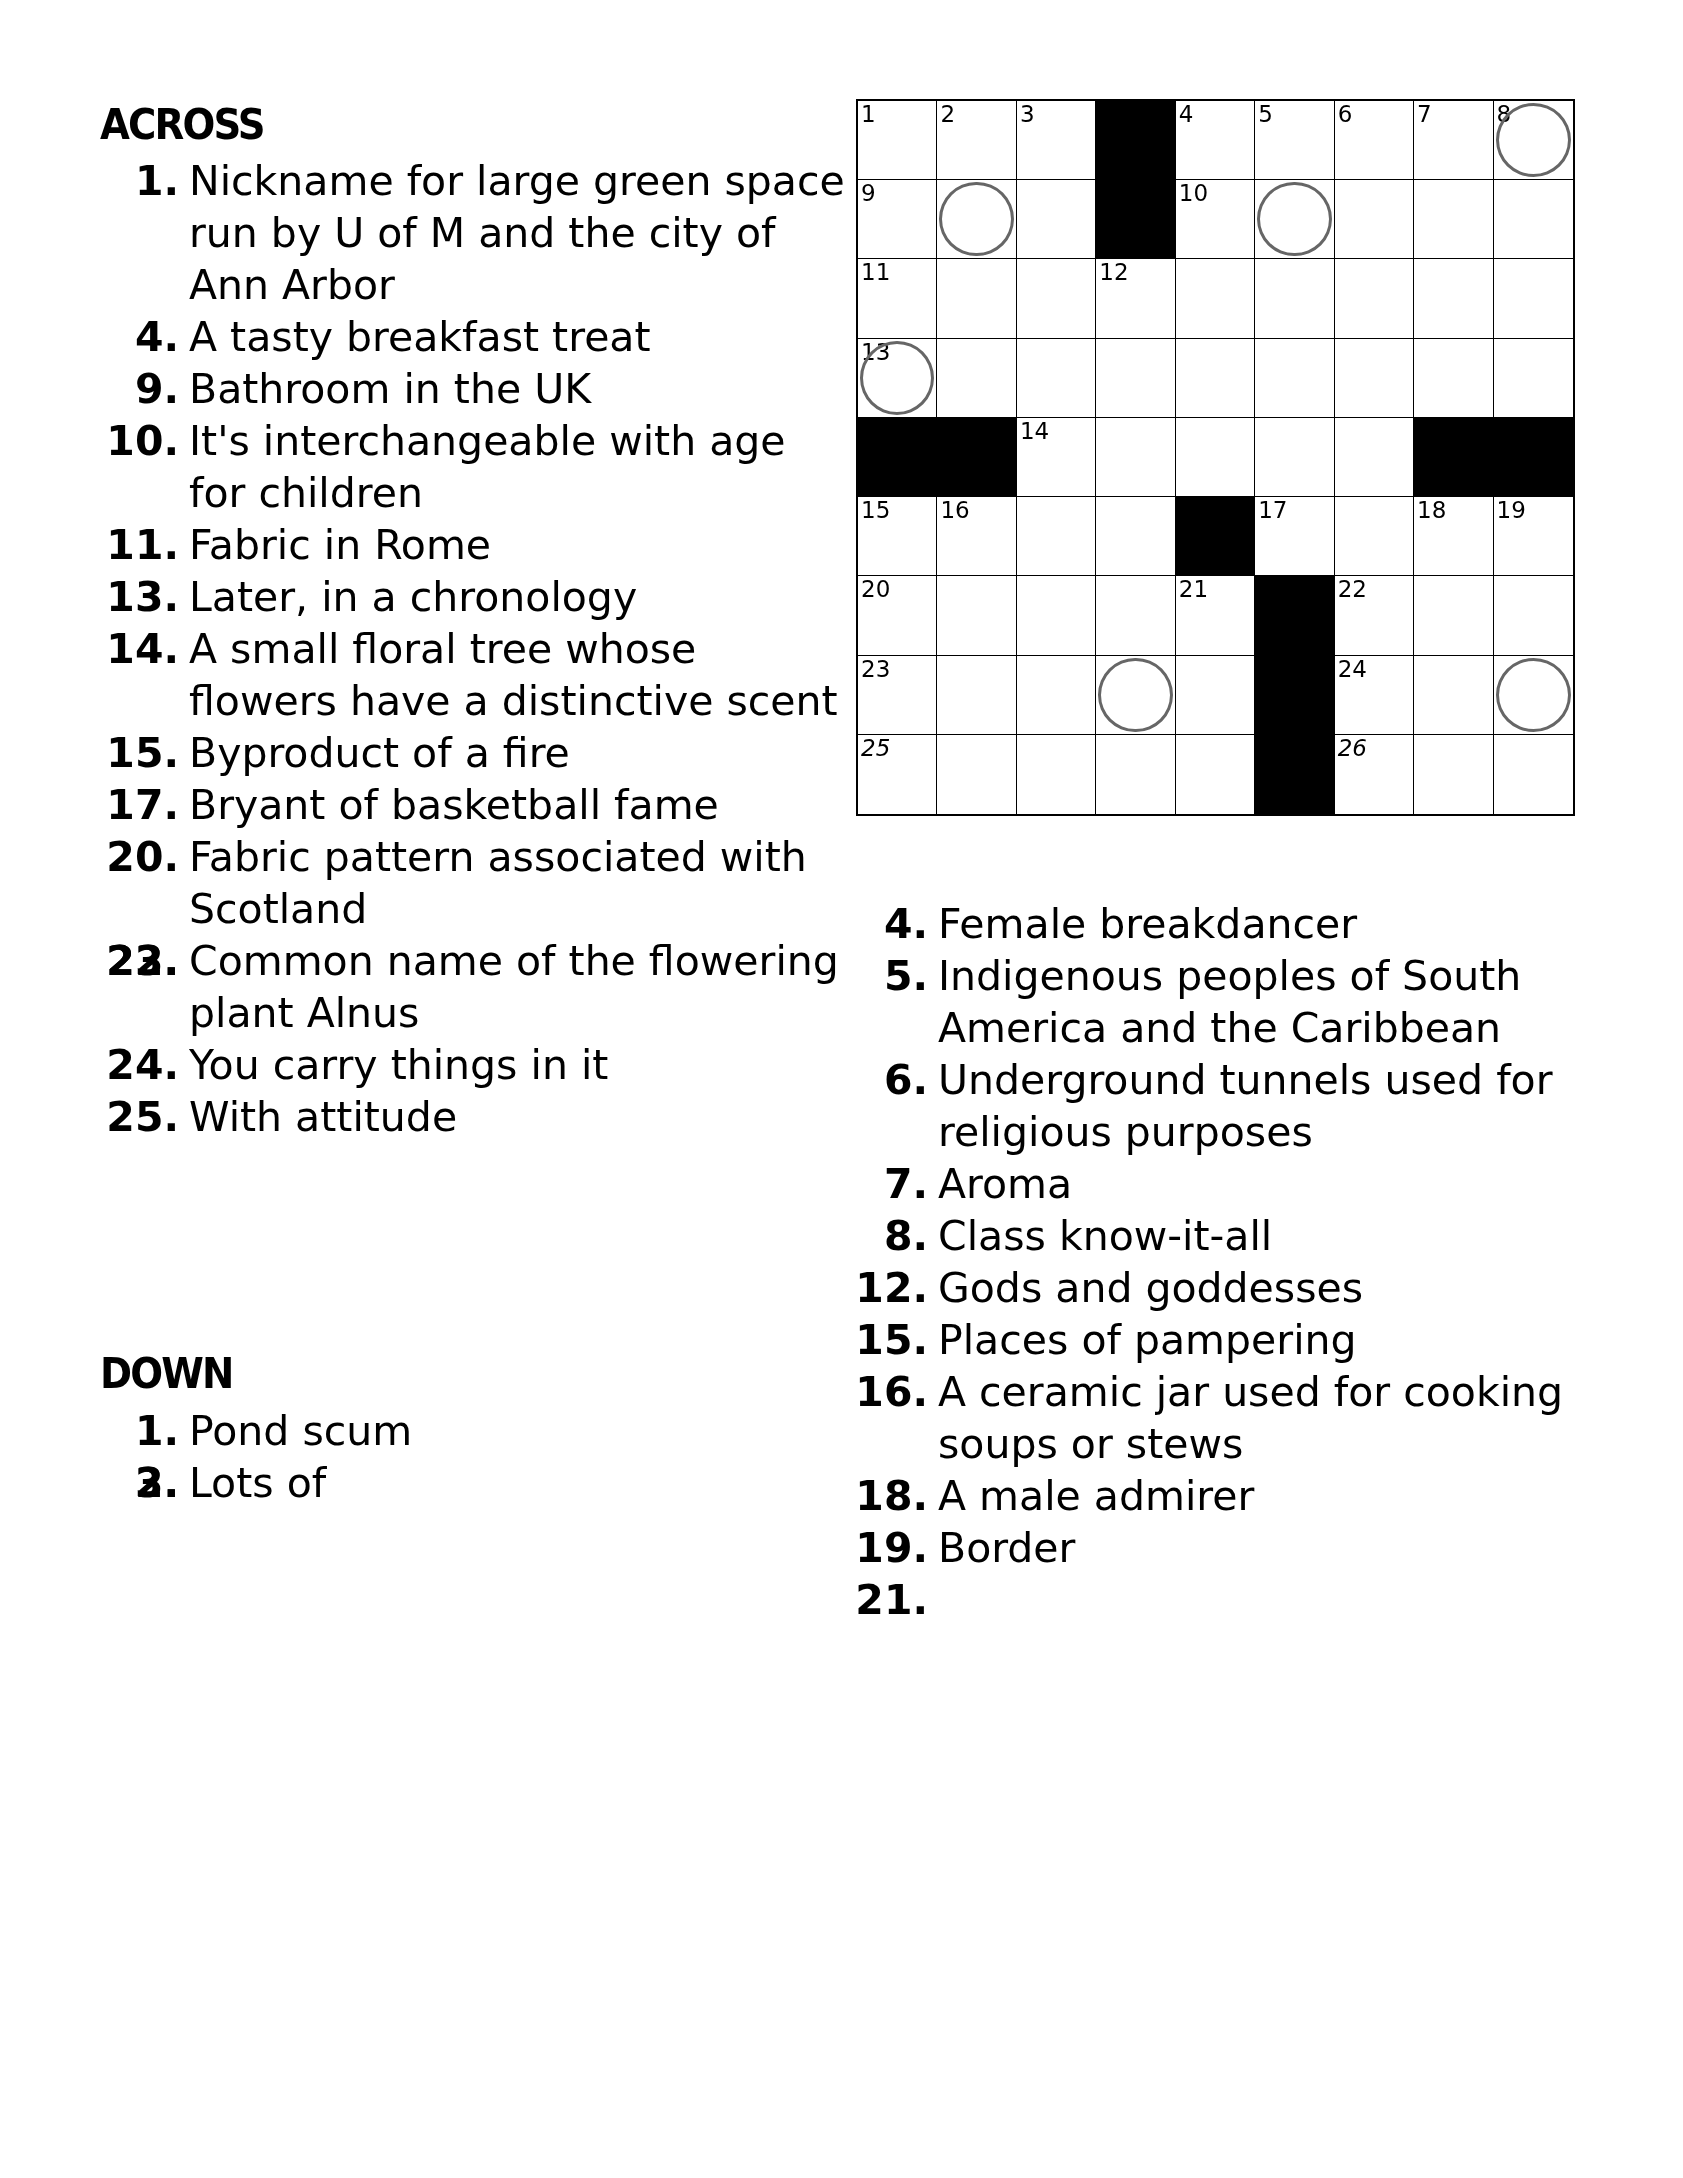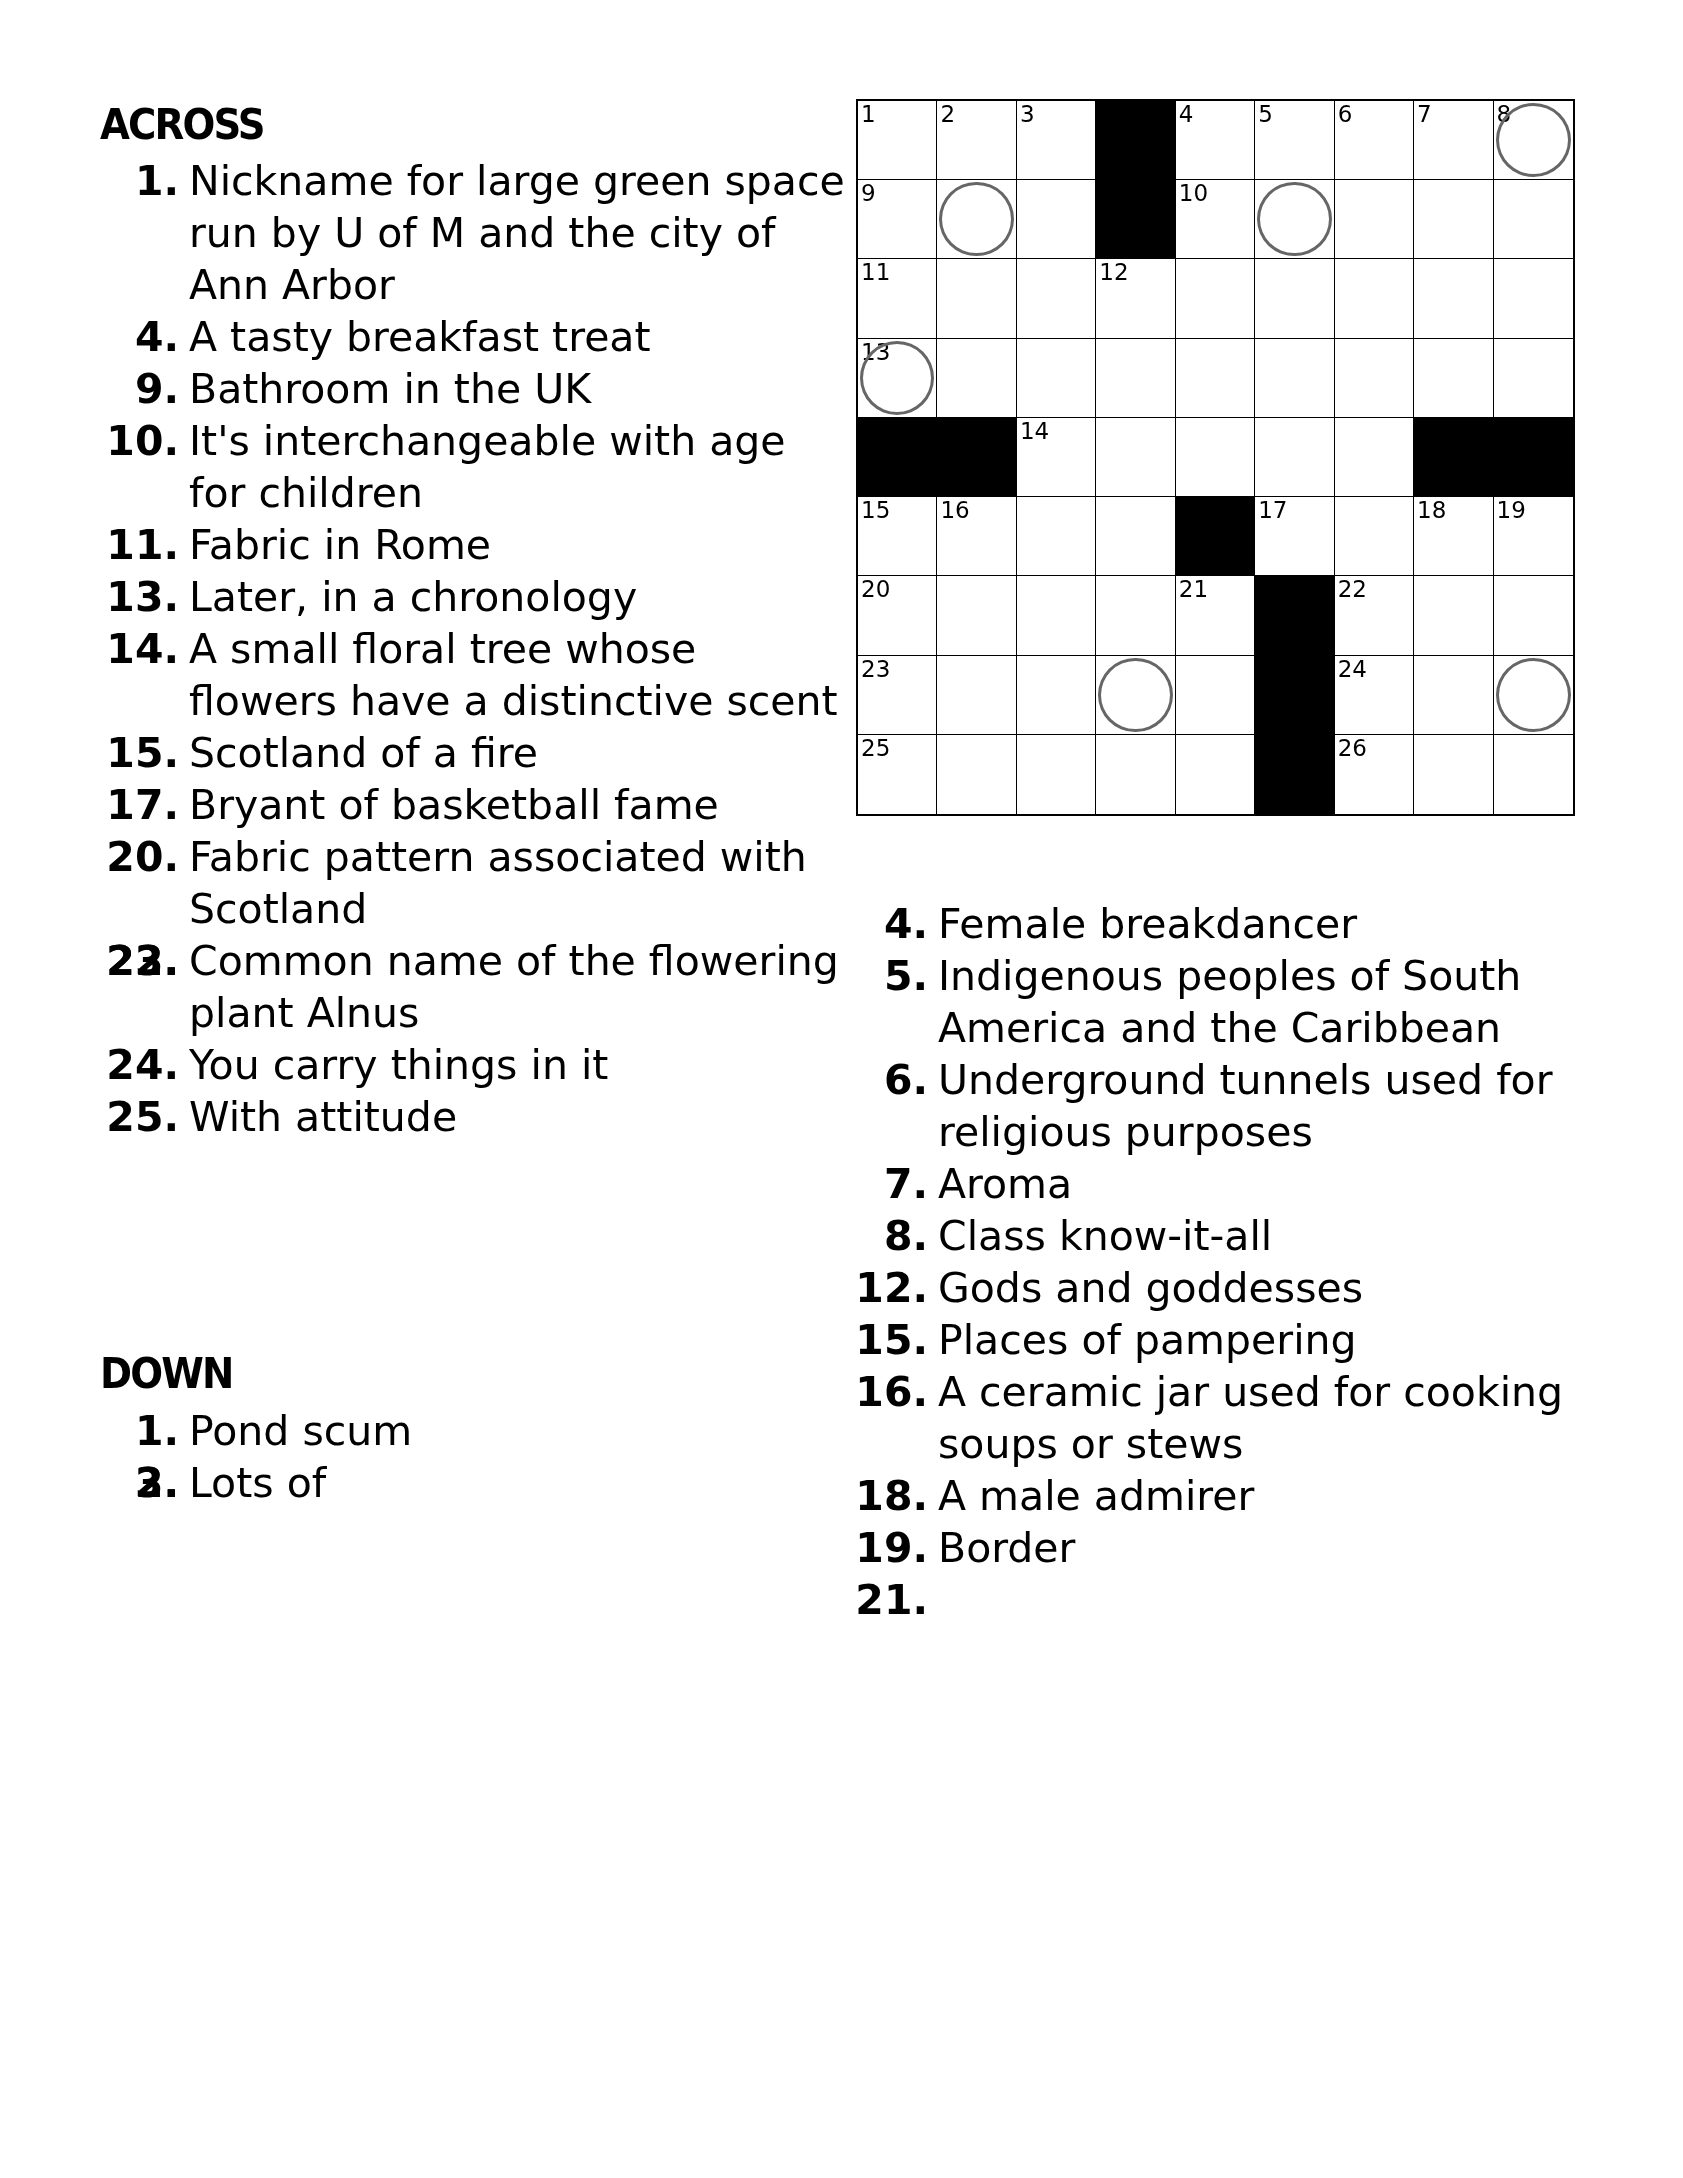--- a/index.html
+++ b/index.html
@@ -10,21 +10,21 @@
   .clue-list { position:absolute; margin:0; padding:0; list-style:none; }
   .clue { position:relative; font-size:41px; line-height:52px; padding-left:89px; }
   .clue .num { position:absolute; left:0; width:79px; text-align:right; font-weight:bold; }
   .clue .txt { display:block; }
   #grid { position:absolute; left:856px; top:99px; width:719px; height:717px;
           display:grid; grid-template-columns:repeat(9, 1fr); grid-template-rows:repeat(9, 1fr);
           border:2px solid #000; box-sizing:border-box; }
   .cell { position:relative; border-right:1.5px solid #000; border-bottom:1.5px solid #000;
           box-sizing:border-box; background:#fff; }
   .cell.col8 { border-right:none; }
-  .cell.row8 { border-bottom:none; }
+  .cell.row8 { border-bottom:none;font-style:italic; }
   .cell.black { background:#000; }
   .cell .cnum { position:absolute; left:3px; top:1px; font-size:23px; line-height:24px;
                 font-family:"DejaVu Sans", sans-serif; }
   .cell .circle { position:absolute; left:2px; top:2px; right:2px; bottom:2px;
                   border:3px solid #666; border-radius:50%; box-sizing:border-box; }
 </style>
 </head>
 <body>
 
 <div class="heading" style="left:100px; top:100px;">ACROSS</div>
@@ -52,21 +52,21 @@
     <li class="clue">
       <span class="num">13.</span>
       <span class="txt">Later, in a chronology</span>
     </li>
     <li class="clue">
       <span class="num">14.</span>
       <span class="txt">A small floral tree whose flowers have a distinctive scent</span>
     </li>
     <li class="clue">
       <span class="num">15.</span>
-      <span class="txt">Scotland of a fire</span>
+      <span class="txt">Byproduct of a fire</span>
     </li>
     <li class="clue">
       <span class="num">17.</span>
       <span class="txt">Bryant of basketball fame</span>
     </li>
     <li class="clue">
       <span class="num">20.</span>
       <span class="txt">Fabric pattern associated with Scotland</span>
     </li>
     <li class="clue">

